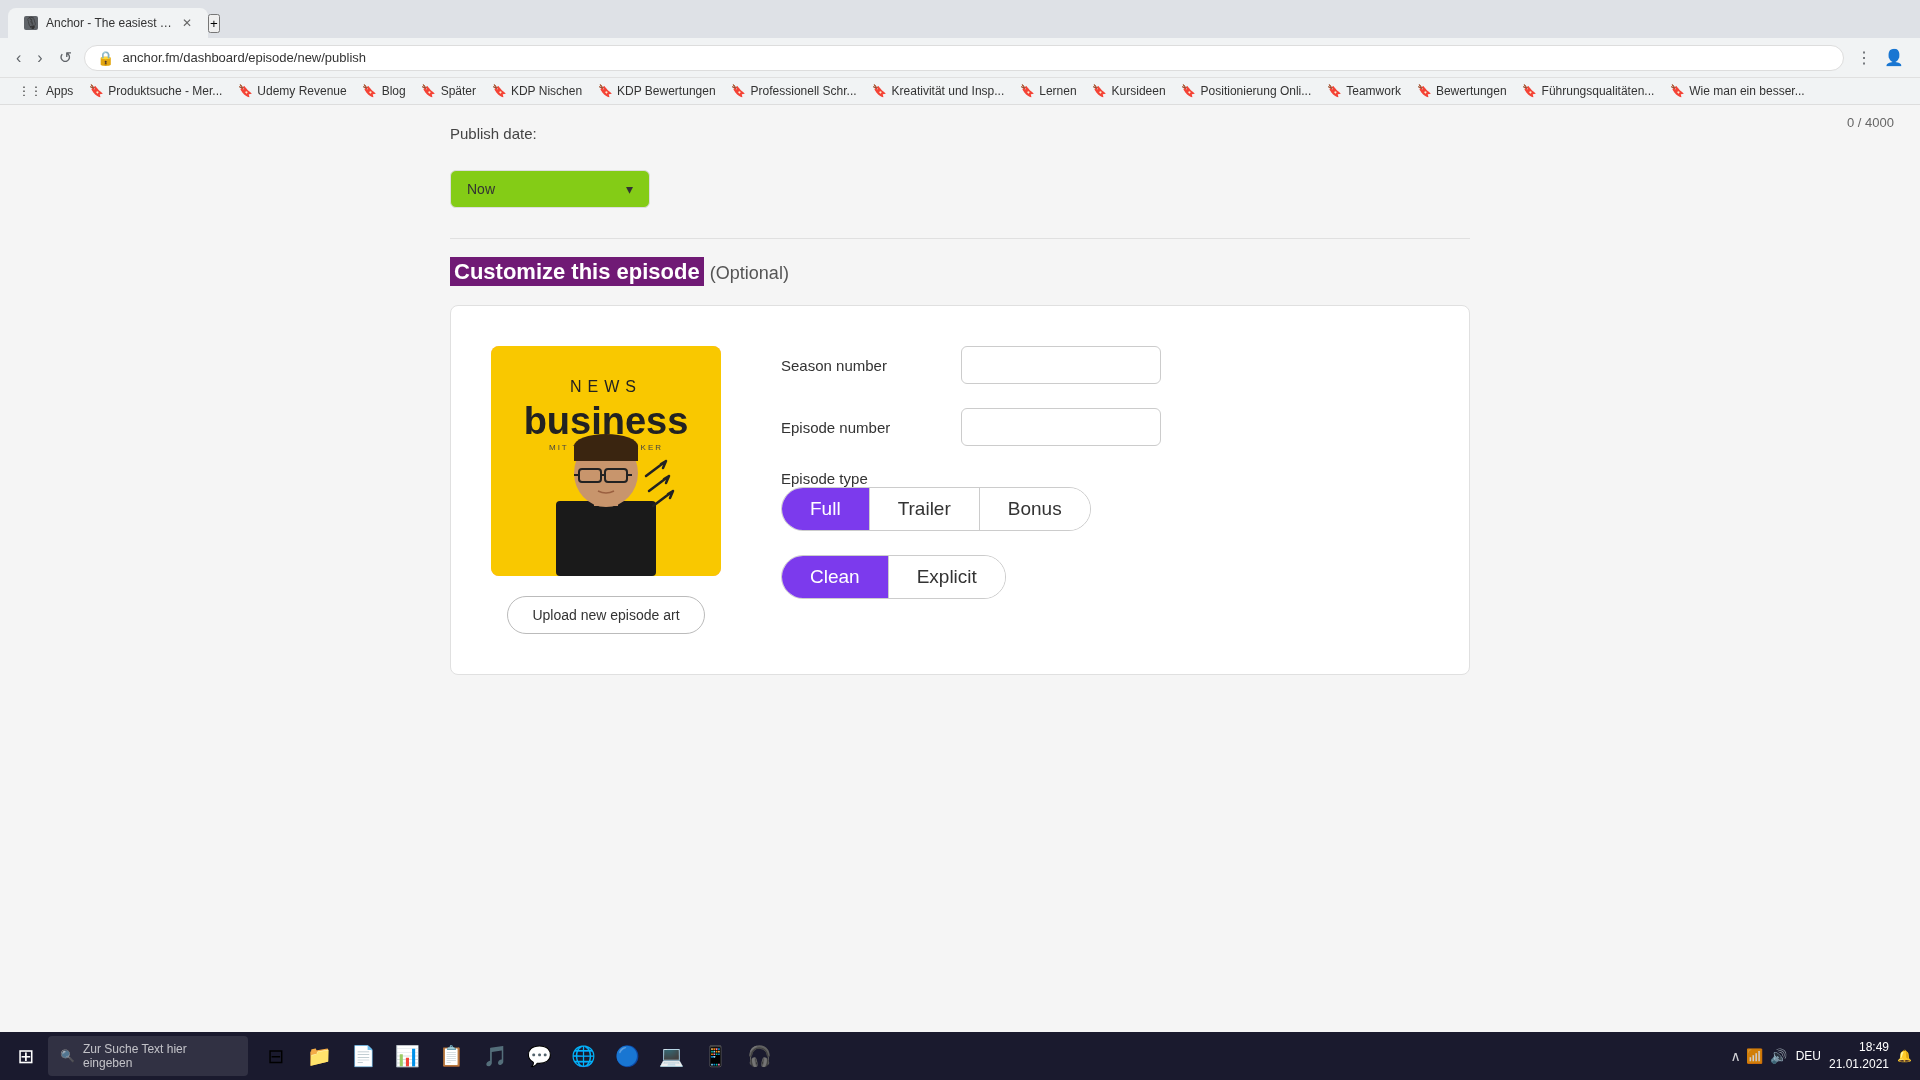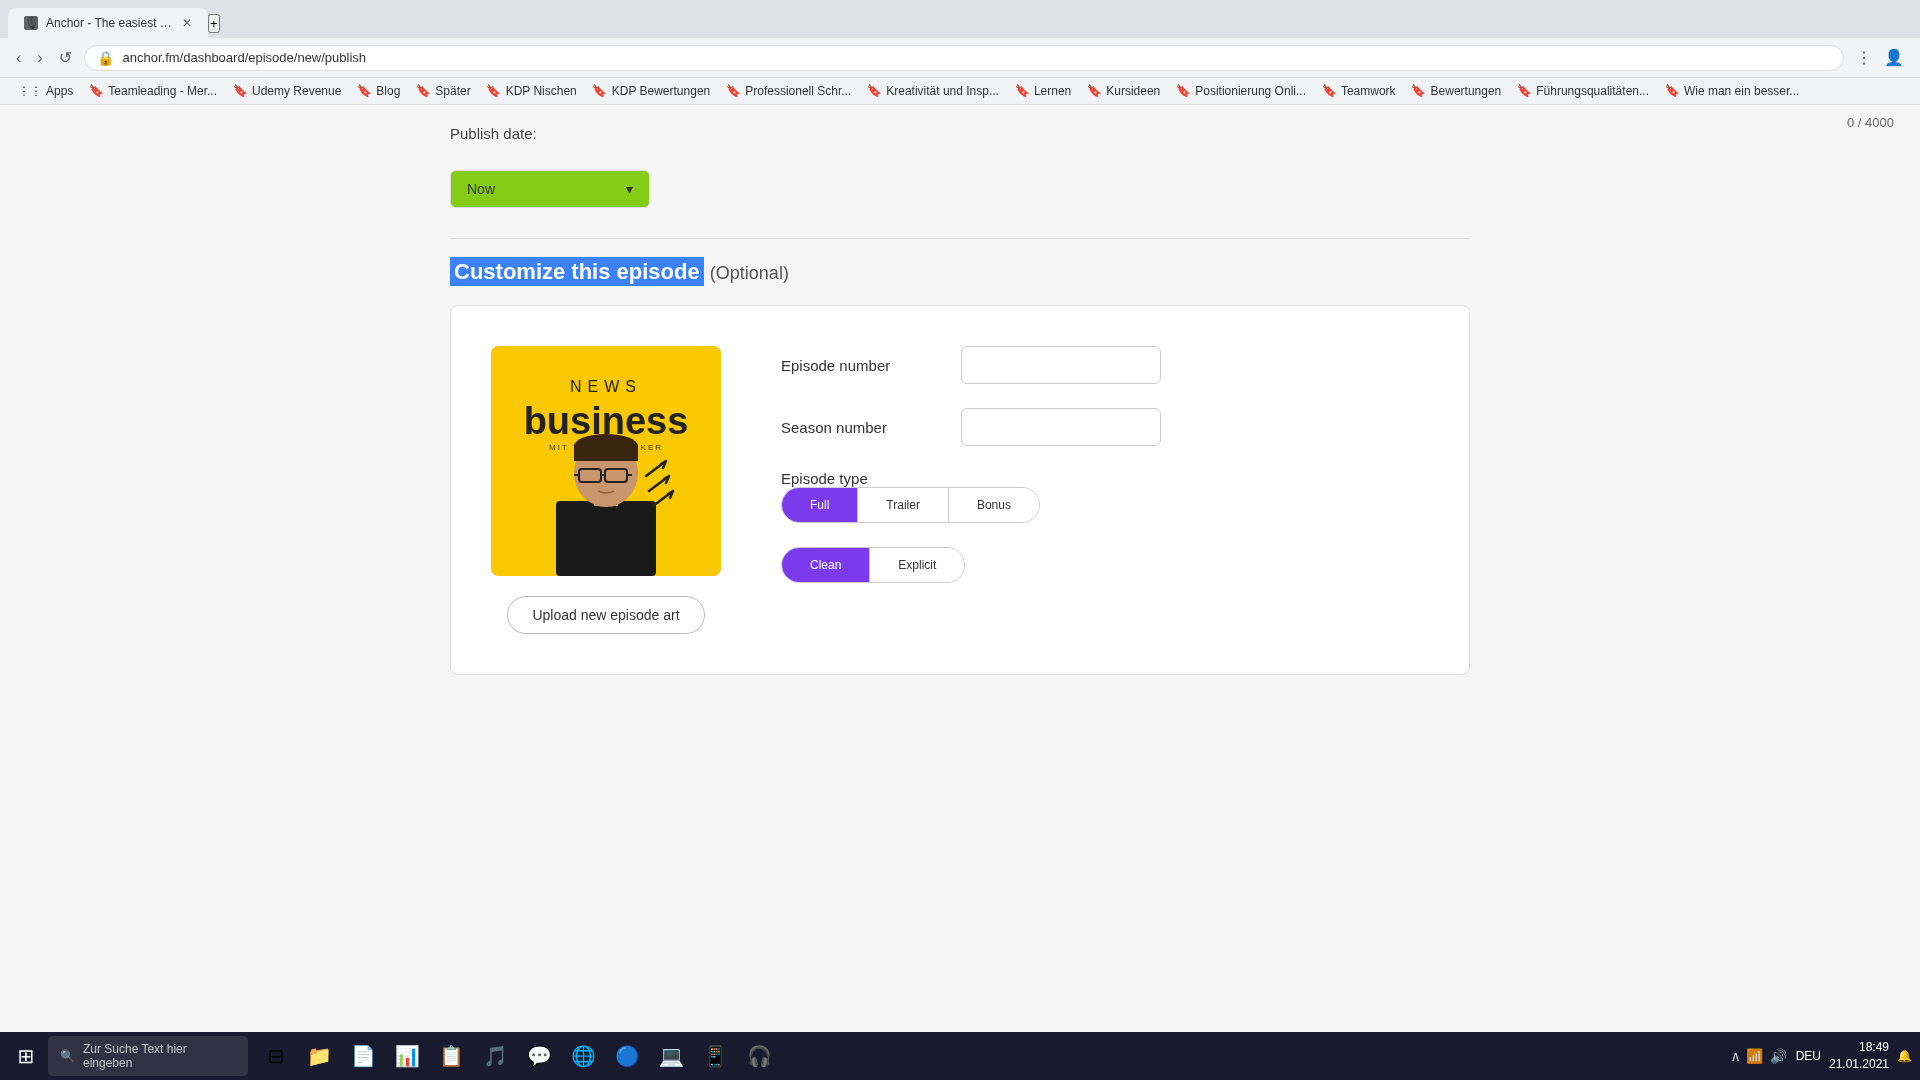--- a/index.html
+++ b/index.html
@@ -130,21 +130,21 @@
 
     .customize-section {
       margin-top: 10px;
     }
     .customize-heading {
       font-size: 22px;
       font-weight: bold;
       margin-bottom: 20px;
     }
     .customize-heading .highlight {
-      background: #3b82f6;
+      background: #701a75;
       color: white;
       padding: 2px 4px;
     }
     .customize-heading .optional {
       font-weight: normal;
       font-size: 18px;
       color: #555;
     }
 
     .customize-card {
@@ -224,21 +224,21 @@
     .btn-group {
       display: flex;
       border: 1.5px solid #ccc;
       border-radius: 25px;
       overflow: hidden;
       width: fit-content;
     }
 
     .type-btn {
       padding: 10px 28px;
-      font-size: 12px;
+      font-size: 19px;
       border: none;
       background: white;
       cursor: pointer;
       color: #333;
       transition: background 0.15s;
     }
     .type-btn:not(:last-child) { border-right: 1.5px solid #ccc; }
     .type-btn.active {
       background: #7c3aed;
       color: white;
@@ -344,21 +344,21 @@
     </div>
   </div>
 
   <div class="bookmarks-bar">
     <div class="bookmark-item">
       <span>⋮⋮</span>
       <span>Apps</span>
     </div>
     <div class="bookmark-item">
       <span>🔖</span>
-      <span>Teamleading - Mer...</span>
+      <span>Produktsuche - Mer...</span>
     </div>
     <div class="bookmark-item">
       <span>🔖</span>
       <span>Udemy Revenue</span>
     </div>
     <div class="bookmark-item">
       <span>🔖</span>
       <span>Blog</span>
     </div>
     <div class="bookmark-item">
@@ -472,26 +472,26 @@
               <path d="M162 160 L182 145 L177 148 M182 145 L179 152" stroke="#222" stroke-width="2.5" fill="none" stroke-linecap="round"></path>
             </svg>
           </div>
 
           <button class="upload-art-btn">Upload new episode art</button>
         </div>
 
         <div class="episode-options">
 
           <div class="option-row">
-            <label class="option-label">Episode number</label>
+            <label class="option-label">Season number</label>
             <input class="option-input" type="number" placeholder="" style="">
           </div>
 
           <div class="option-row">
-            <label class="option-label">Season number</label>
+            <label class="option-label">Episode number</label>
             <input class="option-input" type="number" placeholder="" style="">
           </div>
 
           <div class="episode-type-row">
             <span class="option-label">Episode type</span>
             <div class="btn-group">
               <button class="type-btn active">Full</button>
               <button class="type-btn">Trailer</button>
               <button class="type-btn">Bonus</button>
             </div>

